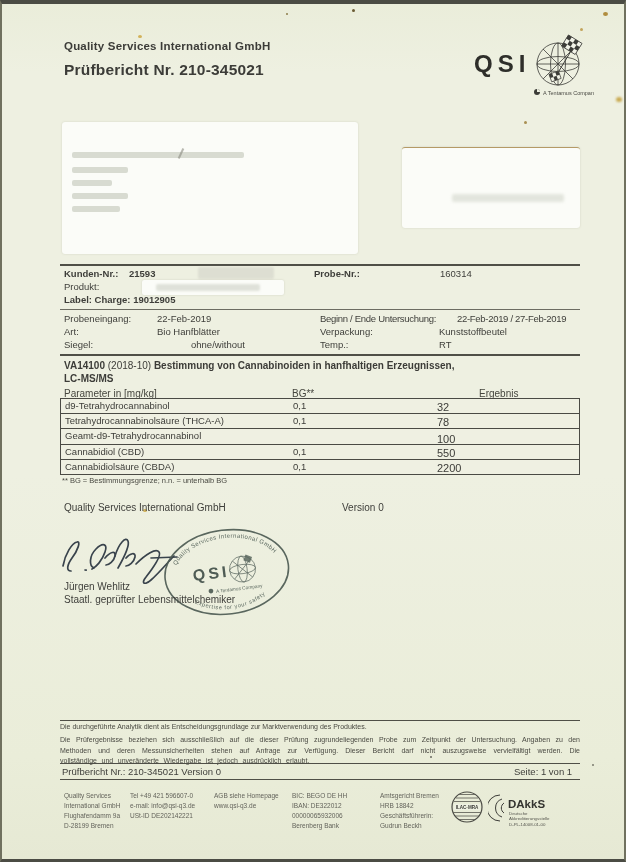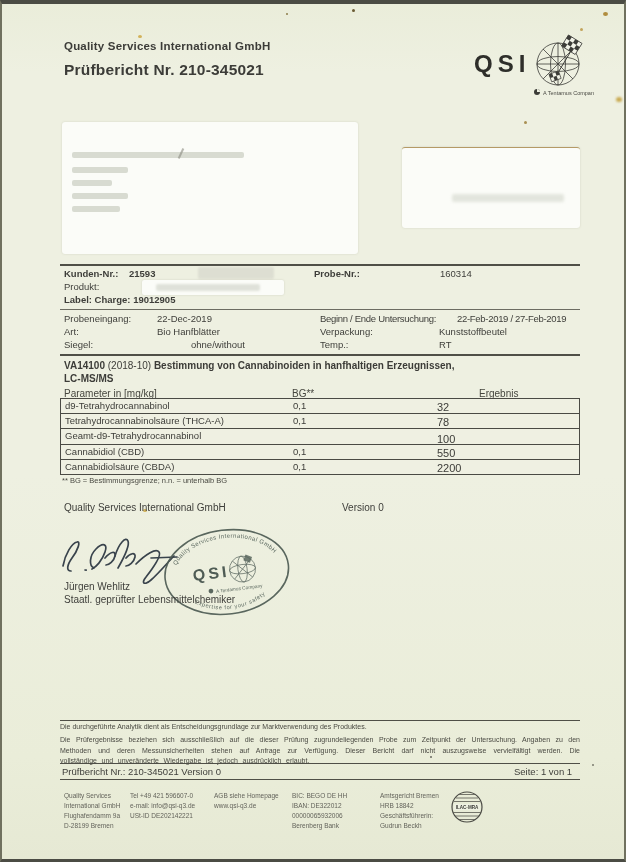--- a/index.html
+++ b/index.html
@@ -110,21 +110,21 @@
   <div class="abs t" style="left:62px;top:277px;">Produkt:</div>
   <div class="whitebox" style="left:140px;top:276px;width:142px;height:15px;border-radius:2px;">
     <div class="faintline" style="left:14px;top:4px;width:104px;height:7px;opacity:.4;filter:blur(1.2px);"></div>
   </div>
 
   <div class="abs t b" style="left:62px;top:290px;">Label: Charge: 19012905</div>
 
   <div class="hline" style="top:305px;background:#6c6c62;"></div>
 
   <div class="abs t" style="left:62px;top:309px;">Probeneingang:</div>
-  <div class="abs t" style="left:155px;top:309px;">22-Dec-2019</div>
+  <div class="abs t" style="left:155px;top:309px;">22-Feb-2019</div>
   <div class="abs t" style="left:62px;top:322px;">Art:</div>
   <div class="abs t" style="left:155px;top:322px;">Bio Hanfblätter</div>
   <div class="abs t" style="left:62px;top:335px;">Siegel:</div>
   <div class="abs t" style="left:155px;top:335px;margin-left:34px;">ohne/without</div>
 
   <div class="abs t tight" style="left:318px;top:309px;">Beginn / Ende Untersuchung:</div>
   <div class="abs t tight" style="left:455px;top:309px;">22-Feb-2019 / 27-Feb-2019</div>
   <div class="abs t" style="left:318px;top:322px;">Verpackung:</div>
   <div class="abs t" style="left:437px;top:322px;">Kunststoffbeutel</div>
   <div class="abs t" style="left:318px;top:335px;">Temp.:</div>
@@ -264,14 +264,27 @@
           <line x1="4" y1="11.5" x2="30" y2="11.5"></line>
         <line x1="3" y1="22.5" x2="31" y2="22.5"></line>
           <line x1="5" y1="26" x2="29" y2="26"></line>
         <line x1="9" y1="29.5" x2="25" y2="29.5"></line>
           <line x1="9" y1="4.5" x2="25" y2="4.5"></line>
       </g>
       <rect x="4" y="14" width="26" height="6" fill="#eef0e1"></rect>
       <text x="17" y="18.6" font-size="4.6" font-weight="bold" text-anchor="middle" fill="#3c3c38">ILAC-MRA</text>
     </svg>
   </div>
+  <div class="abs" style="left:486px;top:789px;">
+    <svg width="96" height="40" viewBox="0 0 96 40">
+      <g fill="none" stroke="#3c3c38" stroke-width="1">
+        <path d="M12 2 A 13 13 0 0 0 12 28"></path>
+        <path d="M14 6 A 9.5 9.5 0 0 0 14 24"></path>
+        <path d="M16 10 A 6 6 0 0 0 16 20"></path>
+      </g>
+      <text x="20" y="15" font-size="11.5" font-weight="bold" fill="#33332f">DAkkS</text>
+      <text x="21" y="22" font-size="4.4" fill="#55554e">Deutsche</text>
+      <text x="21" y="27.4" font-size="4.4" fill="#55554e">Akkreditierungsstelle</text>
+      <text x="21" y="32.8" font-size="4.4" fill="#55554e">D-PL-14008-01-00</text>
+    </svg>
+  </div>
 
 </div>
 
 </body></html>

